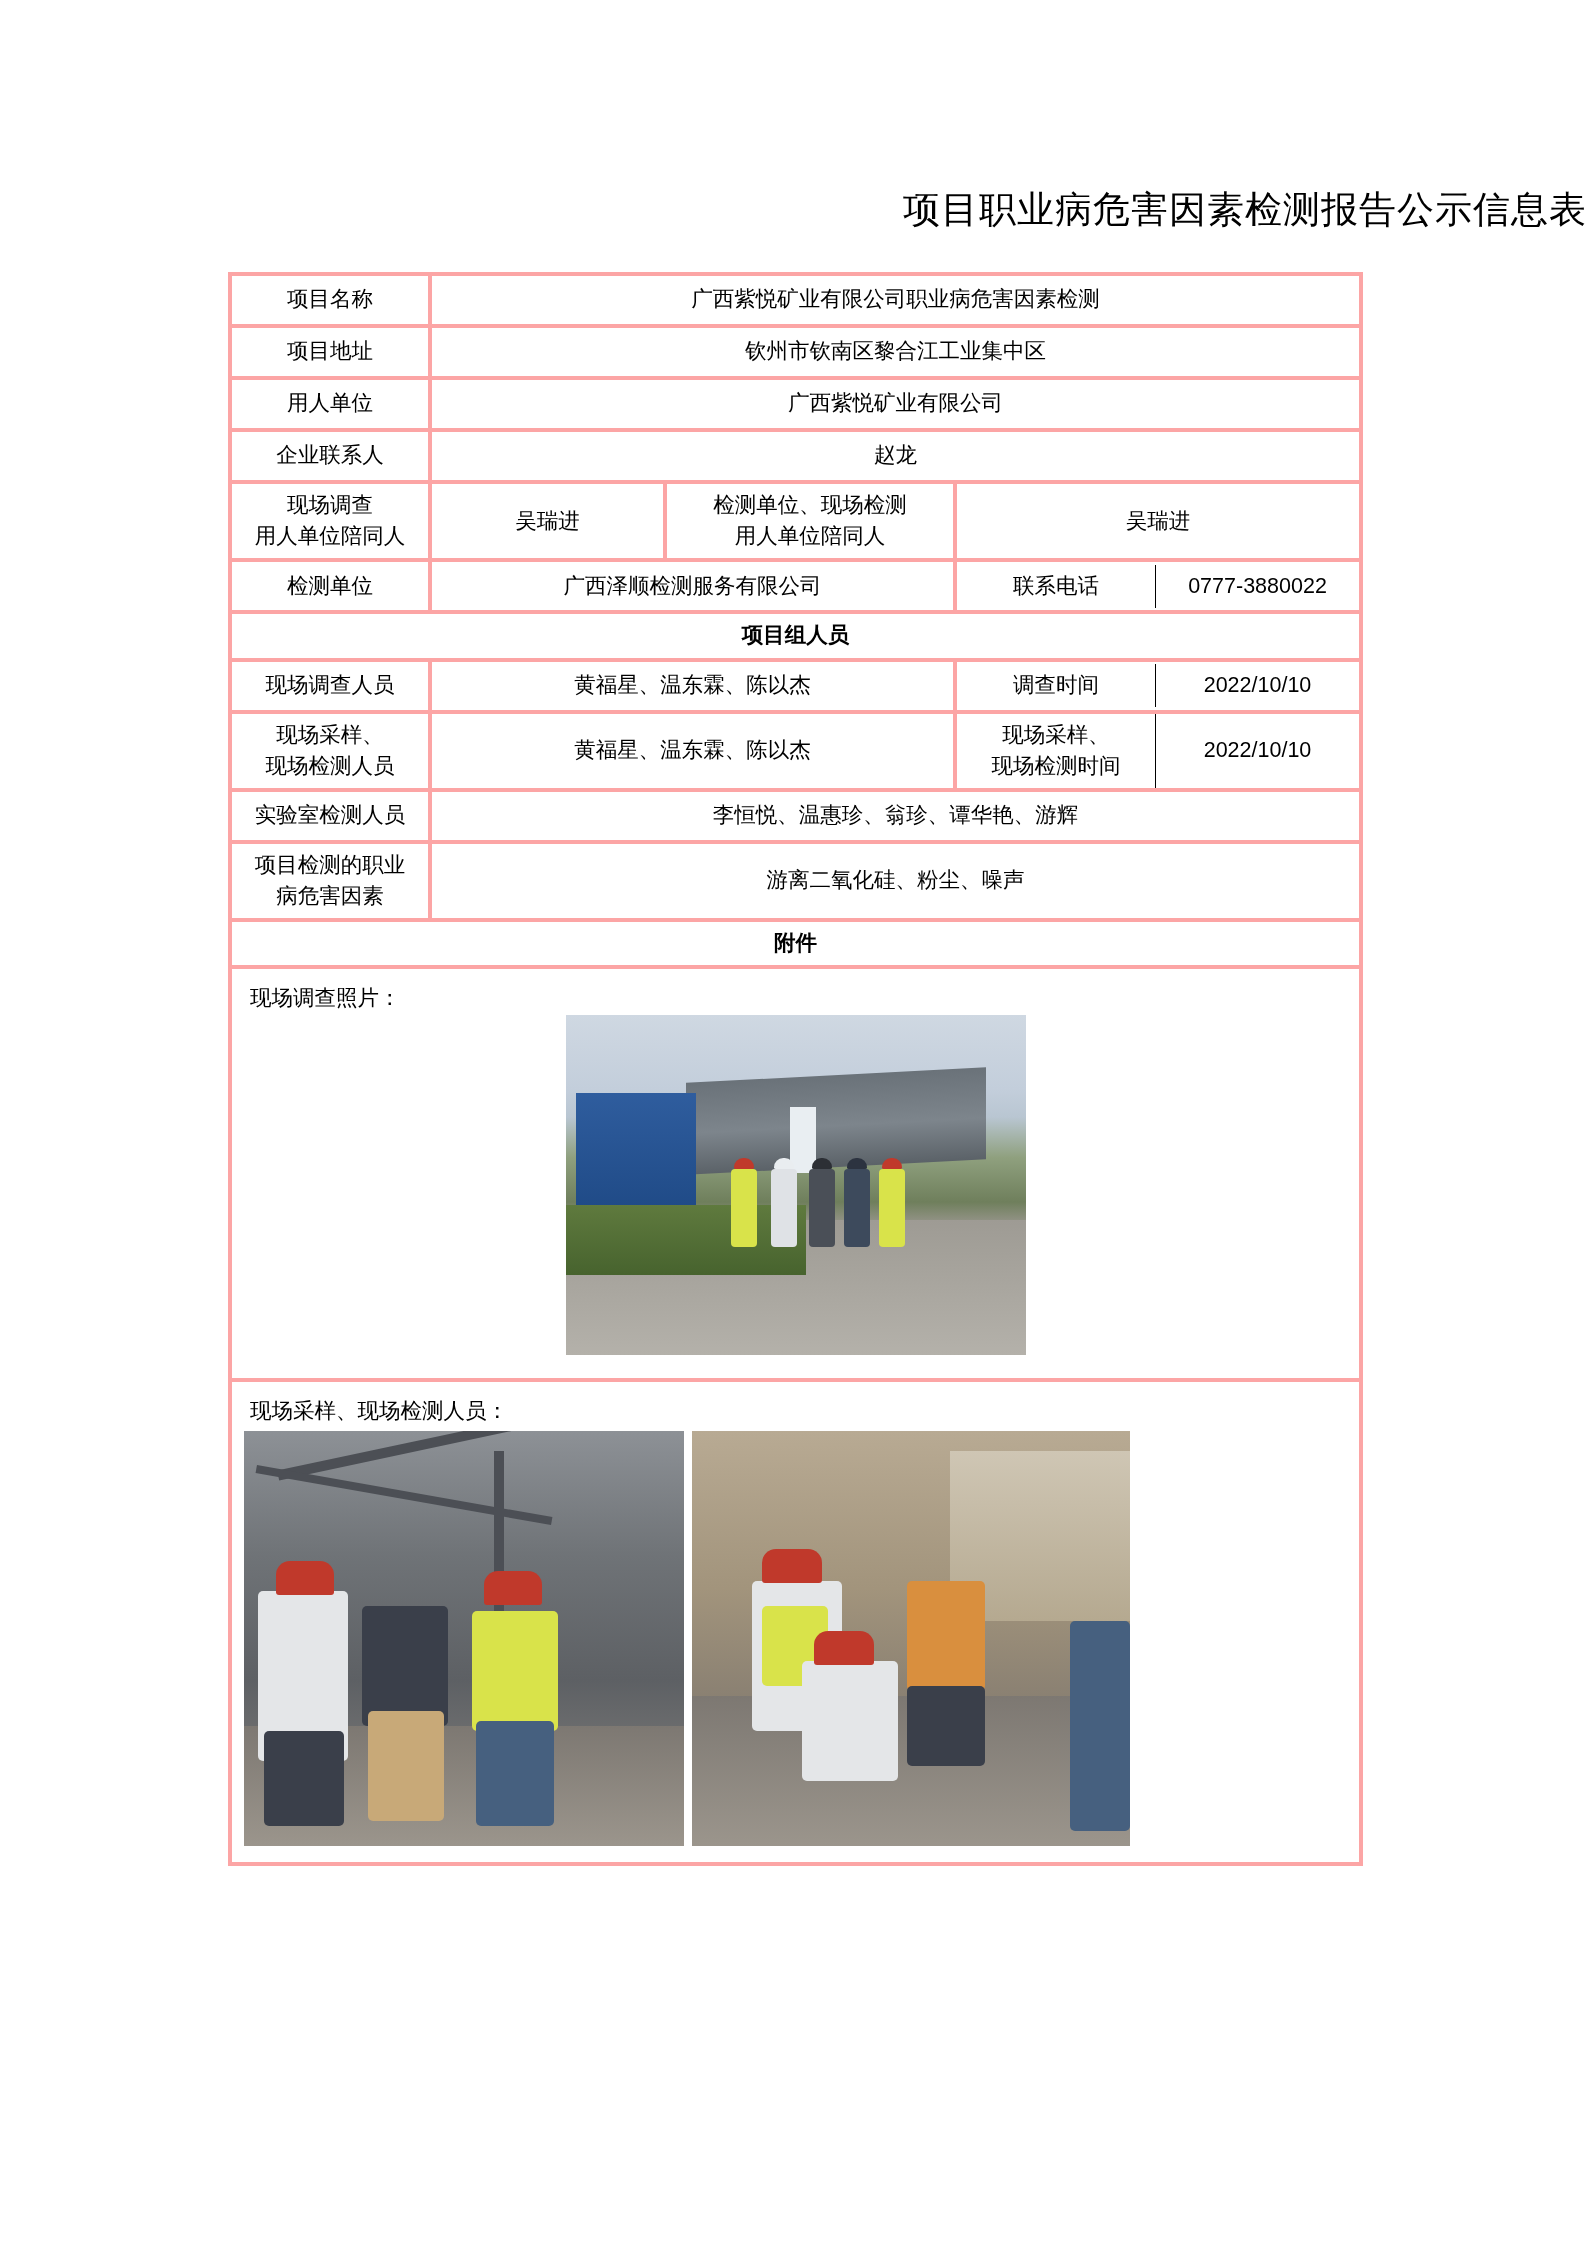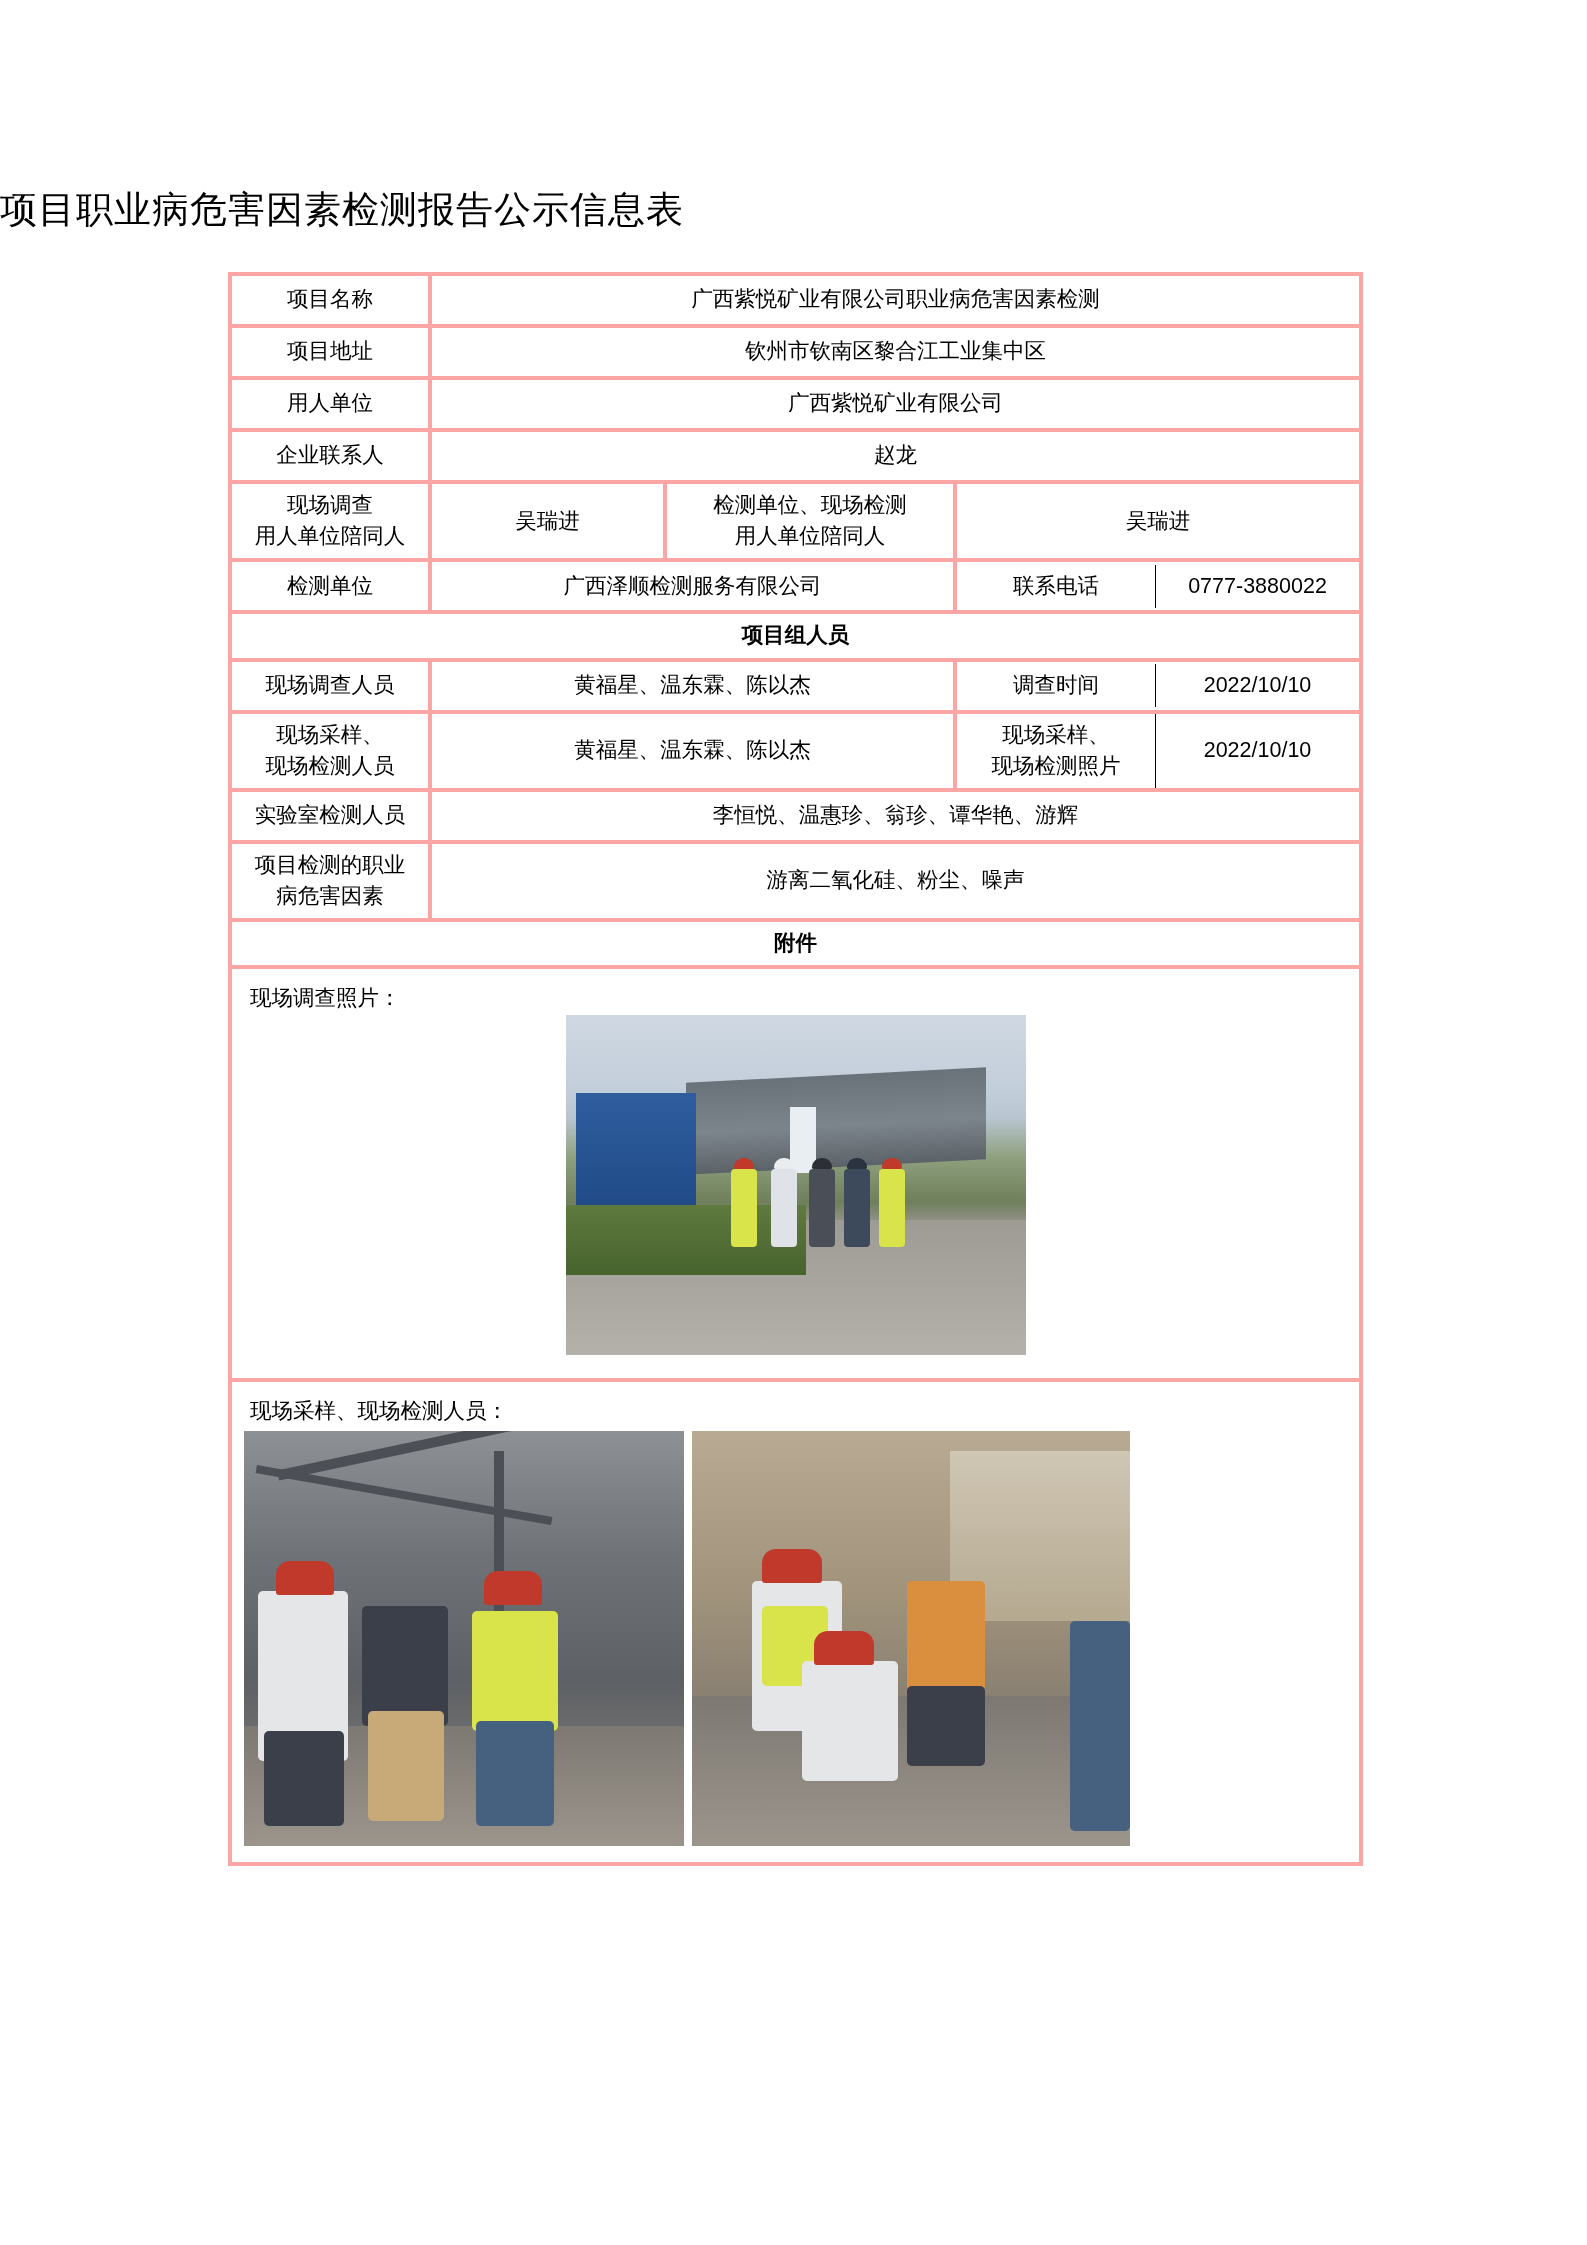--- a/index.html
+++ b/index.html
@@ -20,21 +20,21 @@
     width: 1587px;
     height: 2245px;
     box-sizing: border-box;
     padding: 0;
   }
   .doc-title {
     position: absolute;
     top: 185px;
     left: 0;
     width: 1587px;
-    text-align: left;
+    text-align: right;
     font-size: 37px;
     letter-spacing: 1px;
     font-family: "Liberation Sans", sans-serif;
     font-weight: normal;
   }
   table.main {
     position: absolute;
     top: 272px;
     left: 228px;
     width: 1131px;
@@ -243,21 +243,21 @@
         <div>现场采样、</div>
         <div>现场检测人员</div>
       </td>
       <td colspan="2">黄福星、温东霖、陈以杰</td>
       <td style="padding:0">
         <table style="width:100%;height:100%;border-collapse:collapse;table-layout:fixed">
           <tbody>
                 <tr>
             <td style="border:none;border-right:1px solid #000;width:190px">
               <div>现场采样、</div>
-              <div>现场检测照片</div>
+              <div>现场检测时间</div>
             </td>
             <td style="border:none">2022/10/10</td>
           </tr>
         </tbody>
             </table>
       </td>
     </tr>
 
     <tr class="h52">
       <td class="lbl">实验室检测人员</td>

